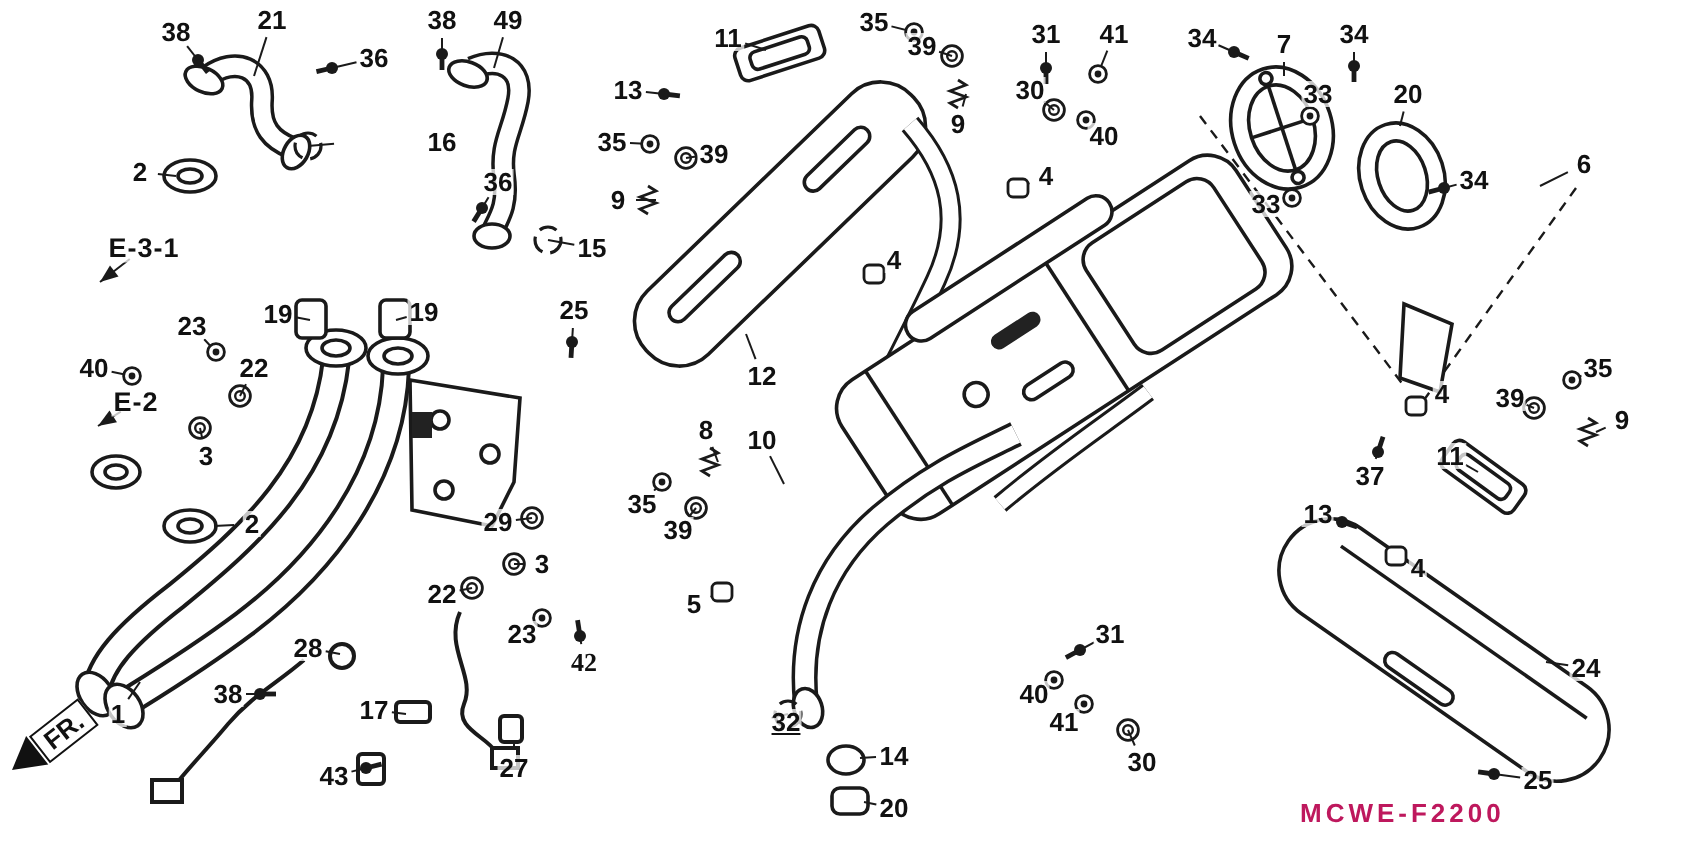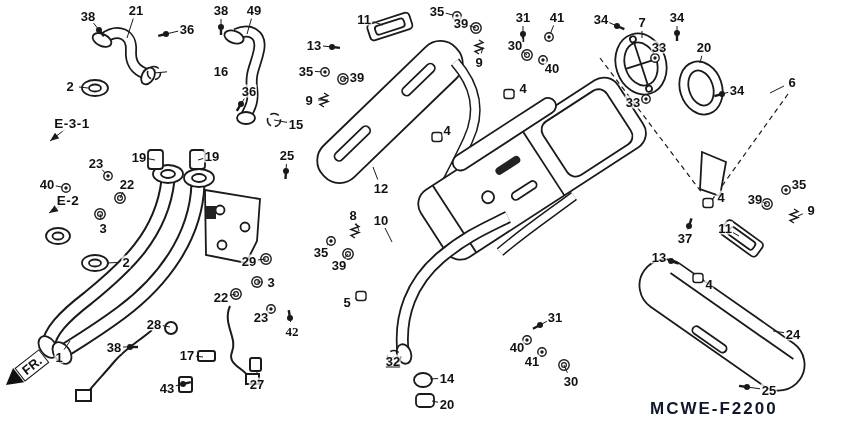--- a/index.html
+++ b/index.html
@@ -4,22 +4,22 @@
 <title>Exhaust Muffler Parts Diagram</title>
 <style>
   html,body{margin:0;padding:0;background:#fff;}
   .stage{position:relative;width:850px;height:425px;background:#ffffff;overflow:hidden;
          font-family:"Liberation Sans",sans-serif;}
   .art,.overlay{position:absolute;left:0;top:0;width:850px;height:425px;}
   #callout-layer{position:absolute;left:0;top:0;width:850px;height:425px;}
   .callout{position:absolute;transform:translate(-50%,-50%);font-size:13px;font-weight:bold;
            color:#111;white-space:nowrap;line-height:1;background:rgba(255,255,255,.75);padding:0 1px;}
   .callout.ref{font-size:13.5px;letter-spacing:.5px;}
-  .part-code{position:absolute;left:650px;top:399px;font-size:17px;font-weight:bold;
-             letter-spacing:2px;color:#0f172a;}
+  .part-code{position:absolute;left:650px;top:399px;font-size:13px;font-weight:bold;
+             letter-spacing:2px;color:#be185d;}
   .fr-wrap{position:absolute;left:6px;top:376px;transform:rotate(-38deg);transform-origin:left center;
            display:flex;align-items:center;gap:1px;}
   .fr-arrow{width:0;height:0;border-top:9px solid transparent;border-bottom:9px solid transparent;
             border-right:16px solid #111;}
   .fr-text{font-size:13px;font-weight:bold;color:#111;border:1.5px solid #111;background:#fff;
            padding:0 4px;line-height:15px;}
 </style>
 </head>
 <body>
 

